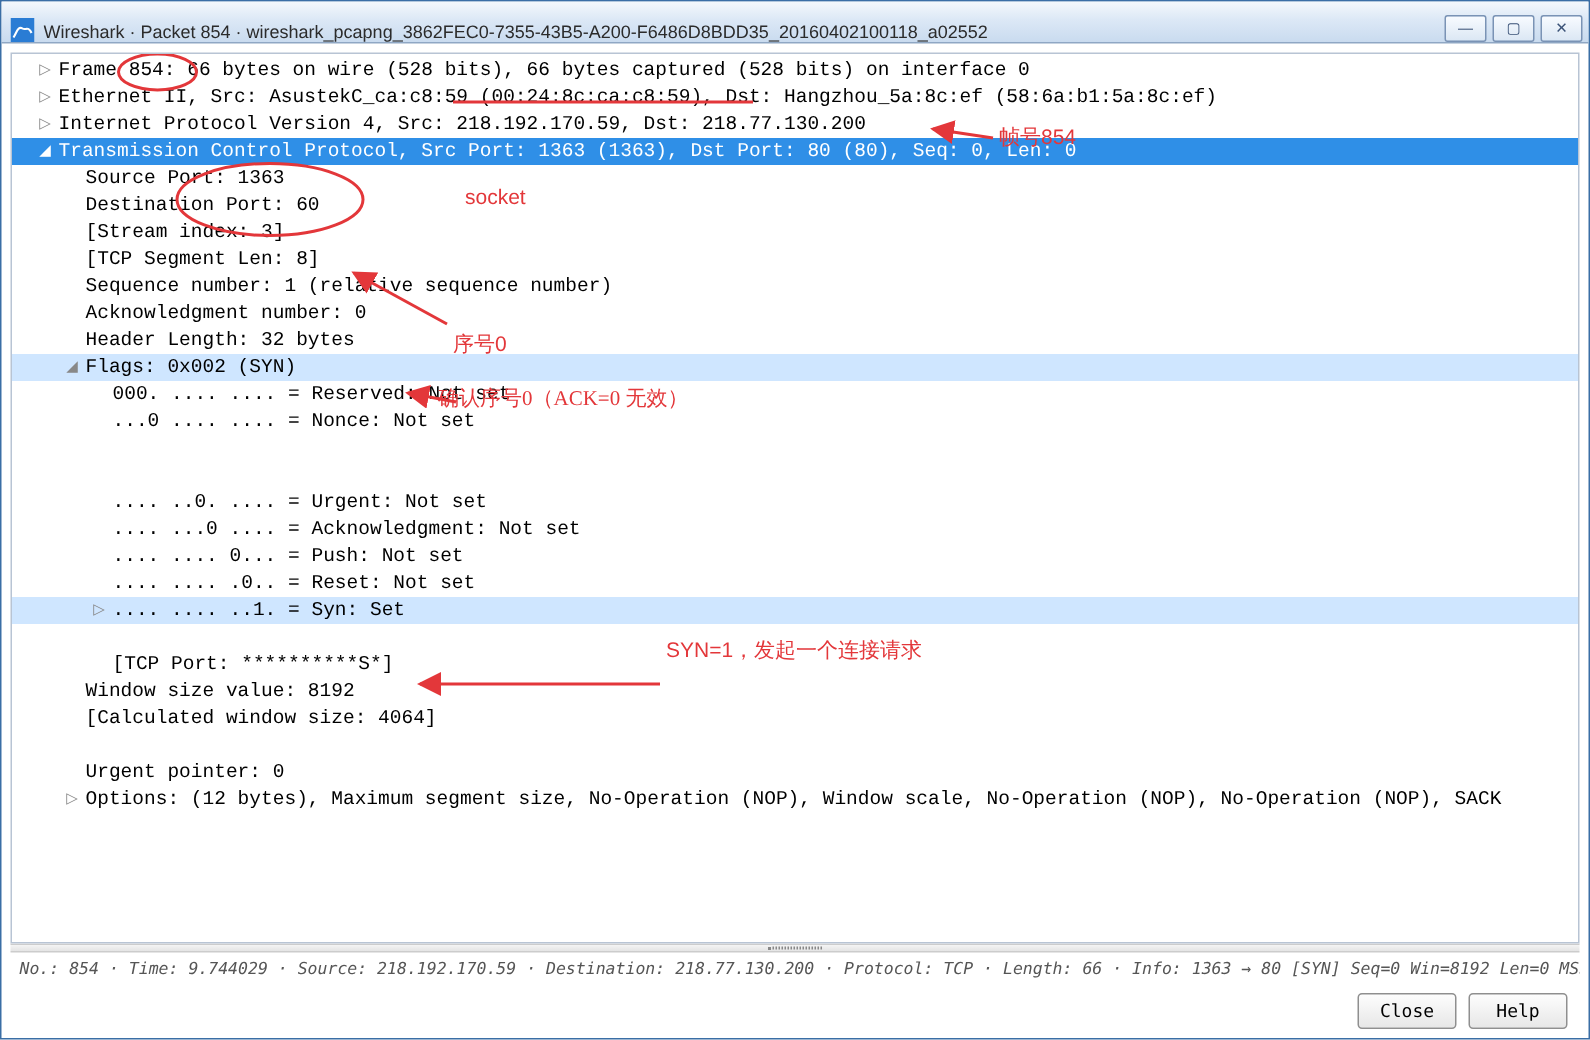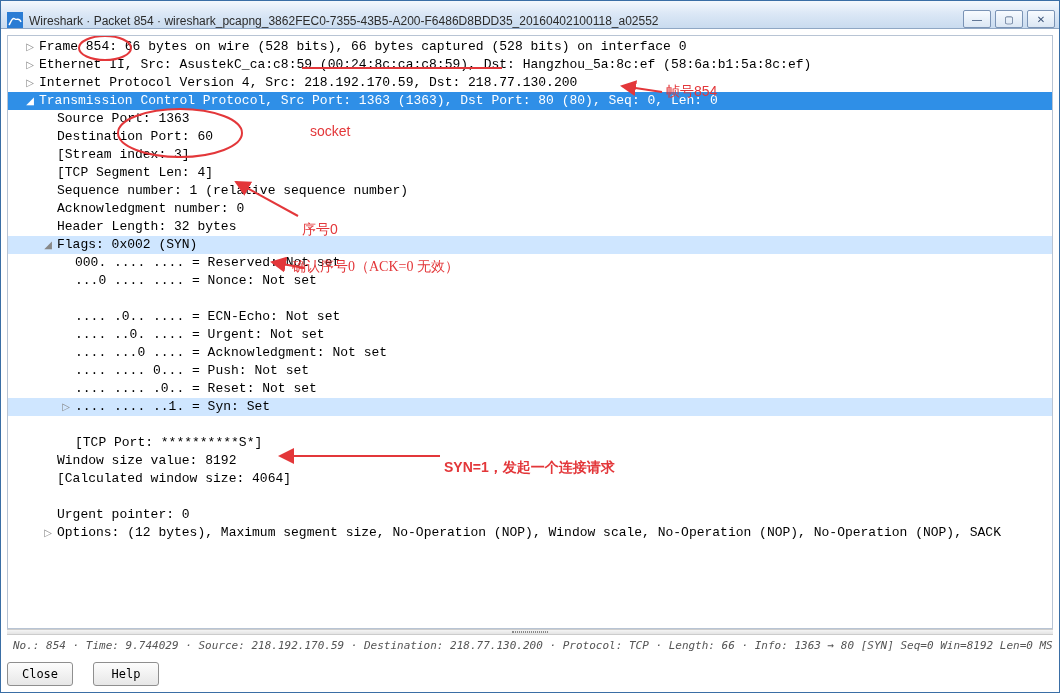--- a/index.html
+++ b/index.html
@@ -109,21 +109,22 @@
     padding: 4px 6px;
     font-style: italic;
     color: #555;
     font-family: Consolas, monospace;
     font-size: 11px;
     white-space: nowrap;
     overflow: hidden;
   }
   .btnbar {
     display: flex;
-    gap: 20px;
+    justify-content: flex-end;
+    gap: 8px;
     padding: 6px 8px 8px 0;
   }
   .dlg-btn {
     min-width: 66px;
     height: 24px;
     border: 1px solid #8f8f8f;
     border-radius: 3px;
     background: linear-gradient(#fdfdfd,#e7e7e7);
     font-family: Consolas, monospace;
     font-size: 12px;
@@ -167,21 +168,21 @@
 
       <line x1="296" y1="232" x2="264" y2="226" stroke="#e3373a" stroke-width="2" marker-end="url(#ah)"></line>
 
       <line x1="432" y1="420" x2="272" y2="420" stroke="#e3373a" stroke-width="2" marker-end="url(#ah)"></line>
     </svg>
 
     <span class="ann-text" style="left:658px; top:46px;">帧号854</span>
     <span class="ann-text" style="left:266px; top:86px;margin-left:36px;">socket</span>
     <span class="ann-text" style="left:294px; top:184px;">序号0</span>
     <span class="ann-text" style="left:284px; top:222px;font-family:Liberation Serif, serif;">确认序号0（ACK=0 无效）</span>
-    <span class="ann-text" style="left:436px; top:422px;font-weight:bold;">SYN=1，发起一个连接请求</span>
+    <span class="ann-text" style="left:436px; top:388px;">SYN=1，发起一个连接请求</span>
   <div class="row">
         <span class="pad" style="width: 14px;"></span>
         <span class="exp">▷</span>
         <span>Frame 854: 66 bytes on wire (528 bits), 66 bytes captured (528 bits) on interface 0</span>
       </div>
       <div class="row">
         <span class="pad" style="width: 14px;"></span>
         <span class="exp">▷</span>
         <span>Ethernet II, Src: AsustekC_ca:c8:59 (00:24:8c:ca:c8:59), Dst: Hangzhou_5a:8c:ef (58:6a:b1:5a:8c:ef)</span>
       </div>
@@ -206,21 +207,21 @@
         <span>Destination Port: 60</span>
       </div>
       <div class="row">
         <span class="pad" style="width: 32px;"></span>
         <span class="exp"></span>
         <span>[Stream index: 3]</span>
       </div>
       <div class="row">
         <span class="pad" style="width: 32px;"></span>
         <span class="exp"></span>
-        <span>[TCP Segment Len: 4]</span>
+        <span>[TCP Segment Len: 8]</span>
       </div>
       <div class="row">
         <span class="pad" style="width: 32px;"></span>
         <span class="exp"></span>
         <span>Sequence number: 1    (relative sequence number)</span>
       </div>
       <div class="row">
         <span class="pad" style="width: 32px;"></span>
         <span class="exp"></span>
         <span>Acknowledgment number: 0</span>
@@ -245,21 +246,20 @@
         <span class="exp"></span>
         <span>...0 .... .... = Nonce: Not set</span>
       </div>
       <div class="row">
         <span class="pad" style="width: 50px;"></span>
         <span class="exp"></span>
       </div>
       <div class="row">
         <span class="pad" style="width: 50px;"></span>
         <span class="exp"></span>
-        <span>.... .0.. .... = ECN-Echo: Not set</span>
       </div>
       <div class="row">
         <span class="pad" style="width: 50px;"></span>
         <span class="exp"></span>
         <span>.... ..0. .... = Urgent: Not set</span>
       </div>
       <div class="row">
         <span class="pad" style="width: 50px;"></span>
         <span class="exp"></span>
         <span>.... ...0 .... = Acknowledgment: Not set</span>

